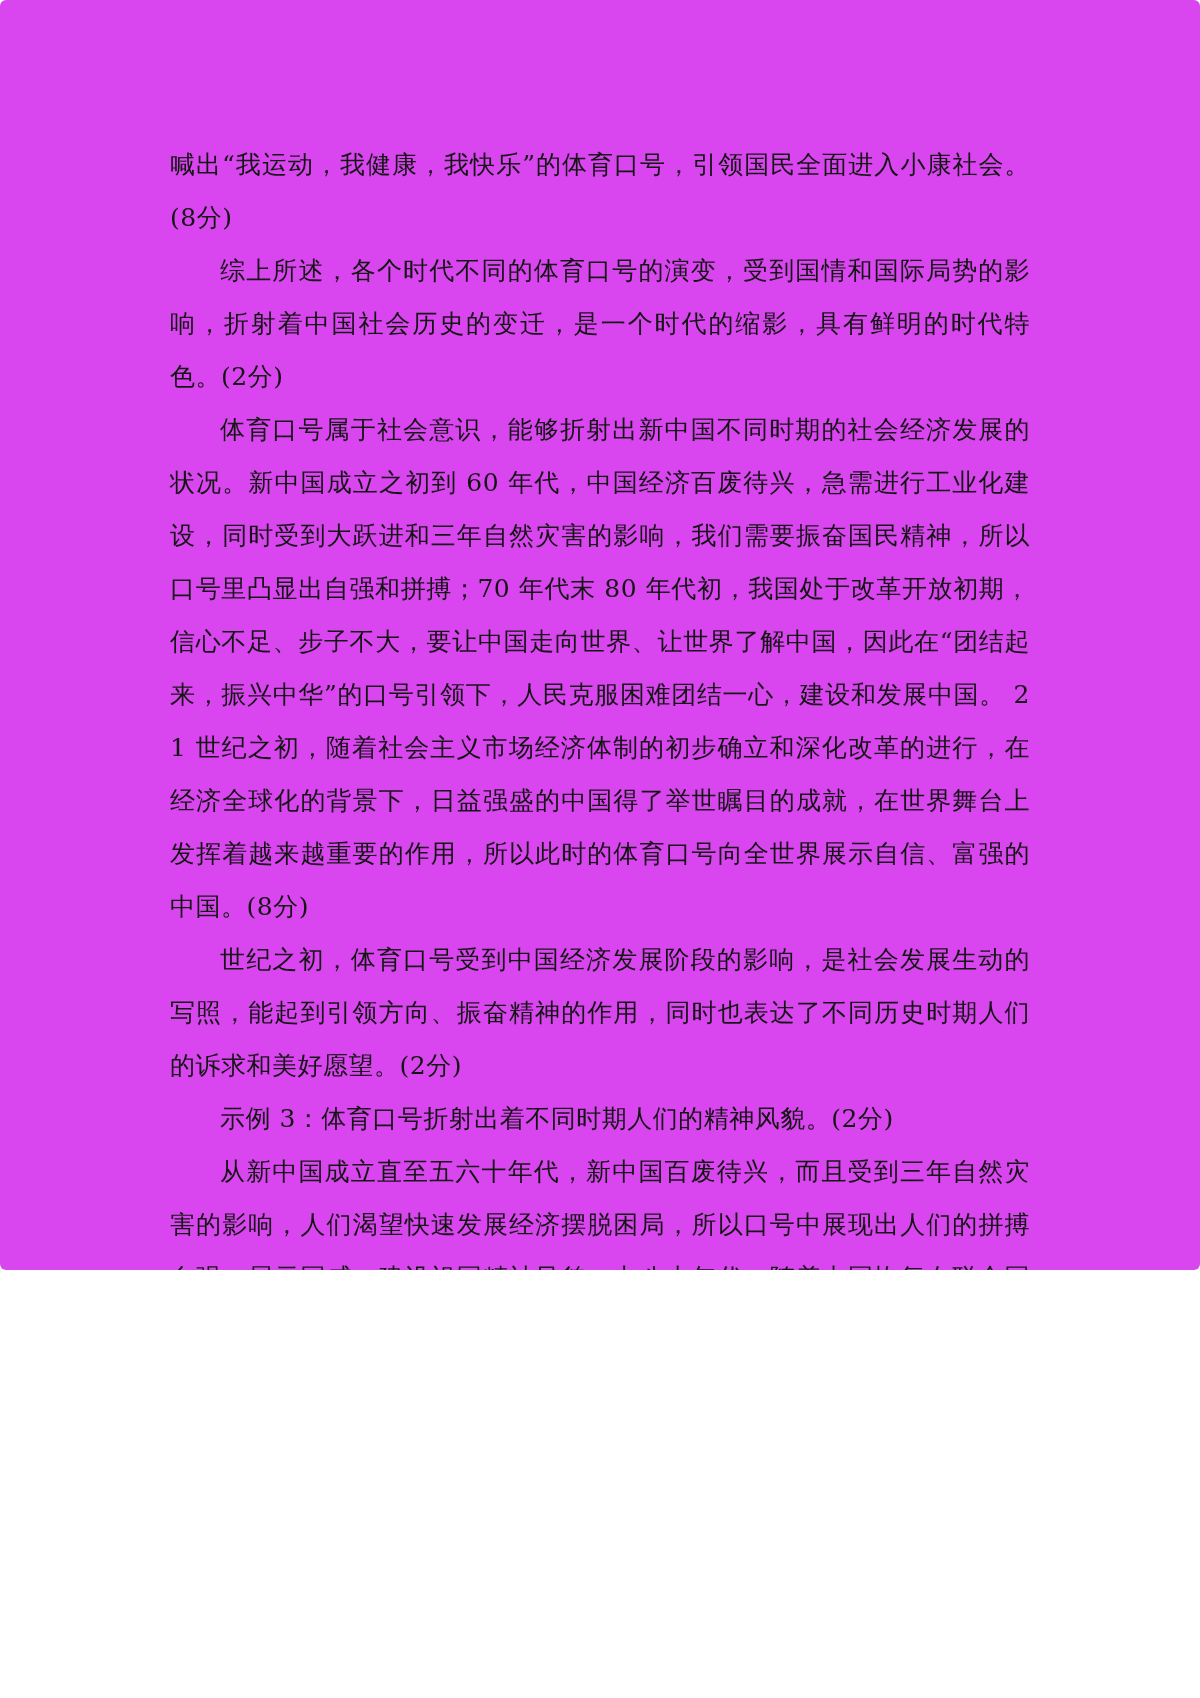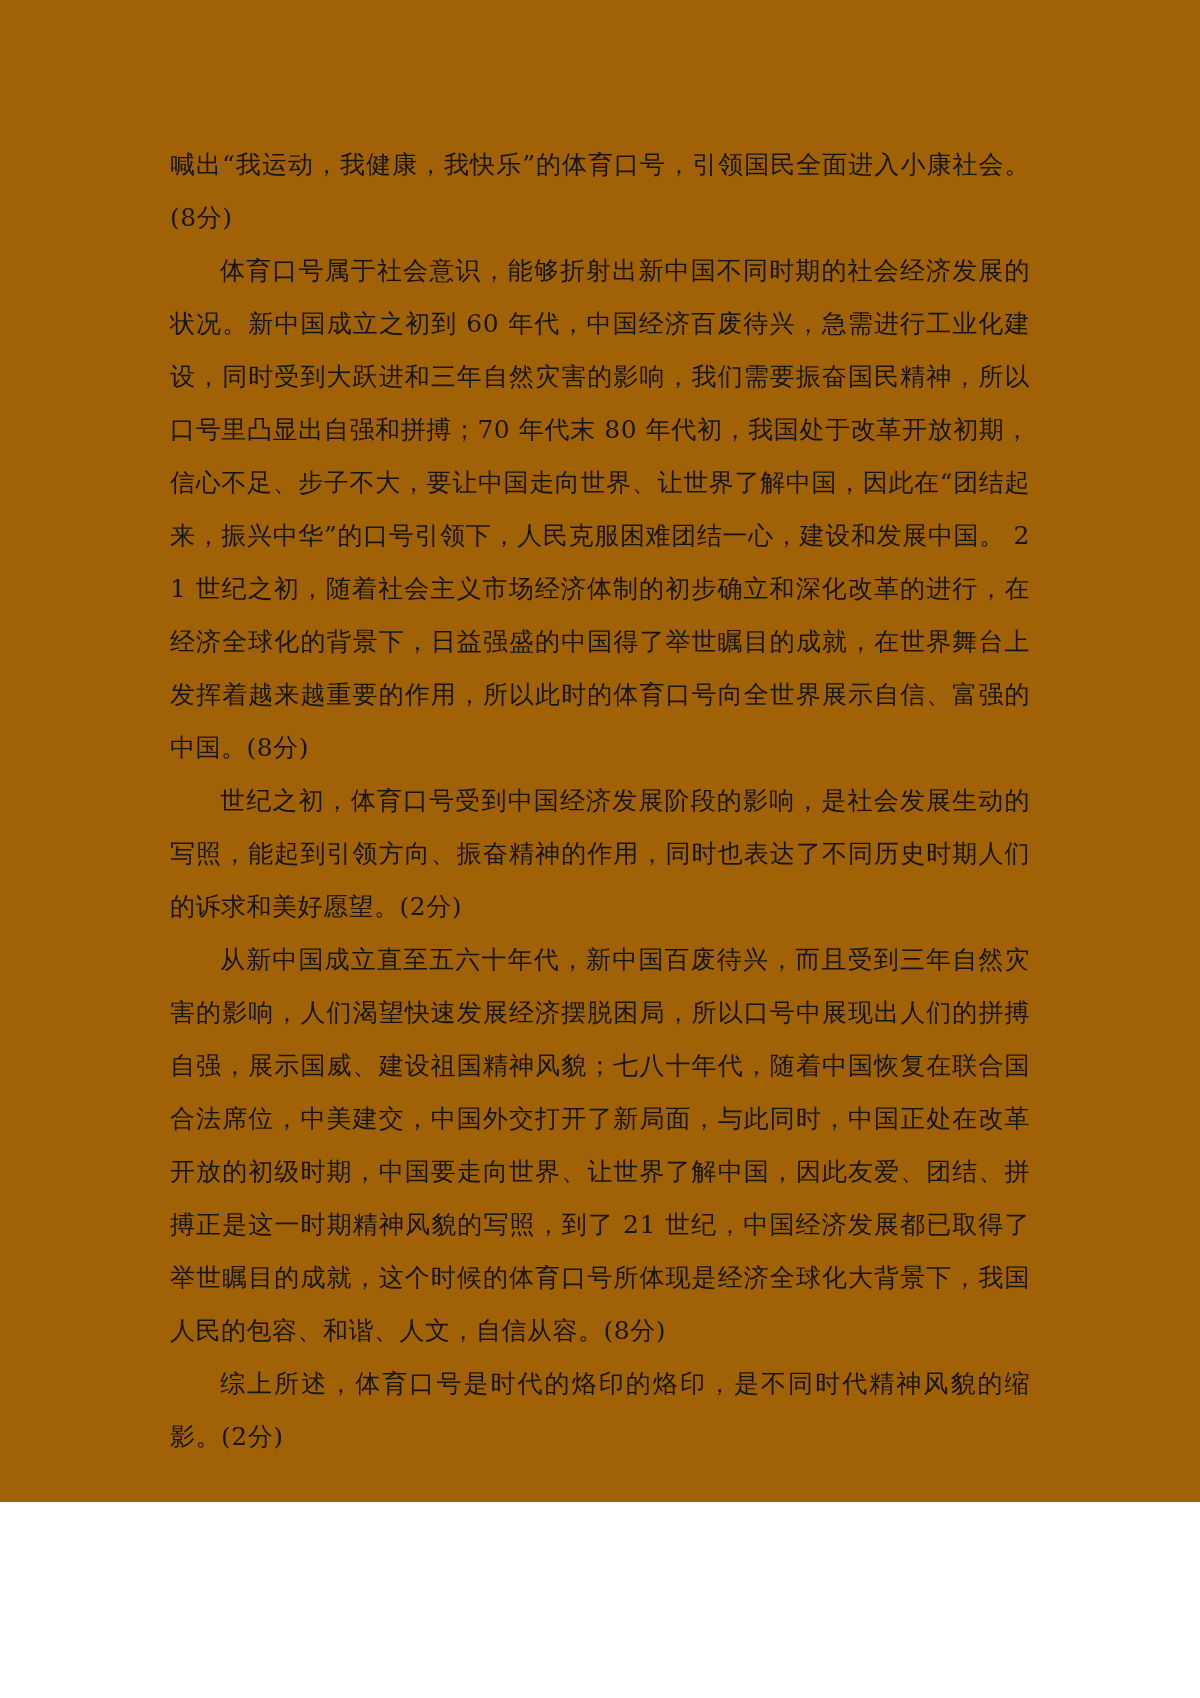--- a/index.html
+++ b/index.html
@@ -4,27 +4,28 @@
 <style>
   * { box-sizing: border-box; }
   html, body {
     margin: 0;
     padding: 0;
     background: #ffffff;
   }
   .page {
     position: relative;
     width: 1200px;
-    height: 1502px;
+    height: 1270px;
     margin: 0 auto;
-    background: #a16207;
+    background: #d946ef;
     padding: 138px 170px 0 170px;
     font-family: "DejaVu Serif", "Liberation Serif", serif;
     color: #151515;
     overflow: hidden;
+    border-radius: 6px;
   }
   .content {
     width: 100%;
   }
   .para {
     margin: 0;
     font-size: 25px;
     line-height: 2.12;
     text-align: justify;
     letter-spacing: 0.5px;
@@ -34,18 +35,20 @@
     text-indent: 2em;
   }
 </style>
 </head>
 <body>
 
 <div class="page">
   <div class="content">
 
   <p class="para">喊出“我运动，我健康，我快乐”的体育口号，引领国民全面进入小康社会。(8分)</p>
+      <p class="para indent">综上所述，各个时代不同的体育口号的演变，受到国情和国际局势的影响，折射着中国社会历史的变迁，是一个时代的缩影，具有鲜明的时代特色。(2分)</p>
       <p class="para indent">体育口号属于社会意识，能够折射出新中国不同时期的社会经济发展的状况。新中国成立之初到 60 年代，中国经济百废待兴，急需进行工业化建设，同时受到大跃进和三年自然灾害的影响，我们需要振奋国民精神，所以口号里凸显出自强和拼搏；70 年代末 80 年代初，我国处于改革开放初期，信心不足、步子不大，要让中国走向世界、让世界了解中国，因此在“团结起来，振兴中华”的口号引领下，人民克服困难团结一心，建设和发展中国。 21 世纪之初，随着社会主义市场经济体制的初步确立和深化改革的进行，在经济全球化的背景下，日益强盛的中国得了举世瞩目的成就，在世界舞台上发挥着越来越重要的作用，所以此时的体育口号向全世界展示自信、富强的中国。(8分)</p>
       <p class="para indent">世纪之初，体育口号受到中国经济发展阶段的影响，是社会发展生动的写照，能起到引领方向、振奋精神的作用，同时也表达了不同历史时期人们的诉求和美好愿望。(2分)</p>
+      <p class="para indent">示例 3：体育口号折射出着不同时期人们的精神风貌。(2分)</p>
       <p class="para indent">从新中国成立直至五六十年代，新中国百废待兴，而且受到三年自然灾害的影响，人们渴望快速发展经济摆脱困局，所以口号中展现出人们的拼搏自强，展示国威、建设祖国精神风貌；七八十年代，随着中国恢复在联合国合法席位，中美建交，中国外交打开了新局面，与此同时，中国正处在改革开放的初级时期，中国要走向世界、让世界了解中国，因此友爱、团结、拼搏正是这一时期精神风貌的写照，到了 21 世纪，中国经济发展都已取得了举世瞩目的成就，这个时候的体育口号所体现是经济全球化大背景下，我国人民的包容、和谐、人文，自信从容。(8分)</p>
       <p class="para indent">综上所述，体育口号是时代的烙印的烙印，是不同时代精神风貌的缩影。(2分)</p>
     </div>
 </div>
 
 </body></html>

